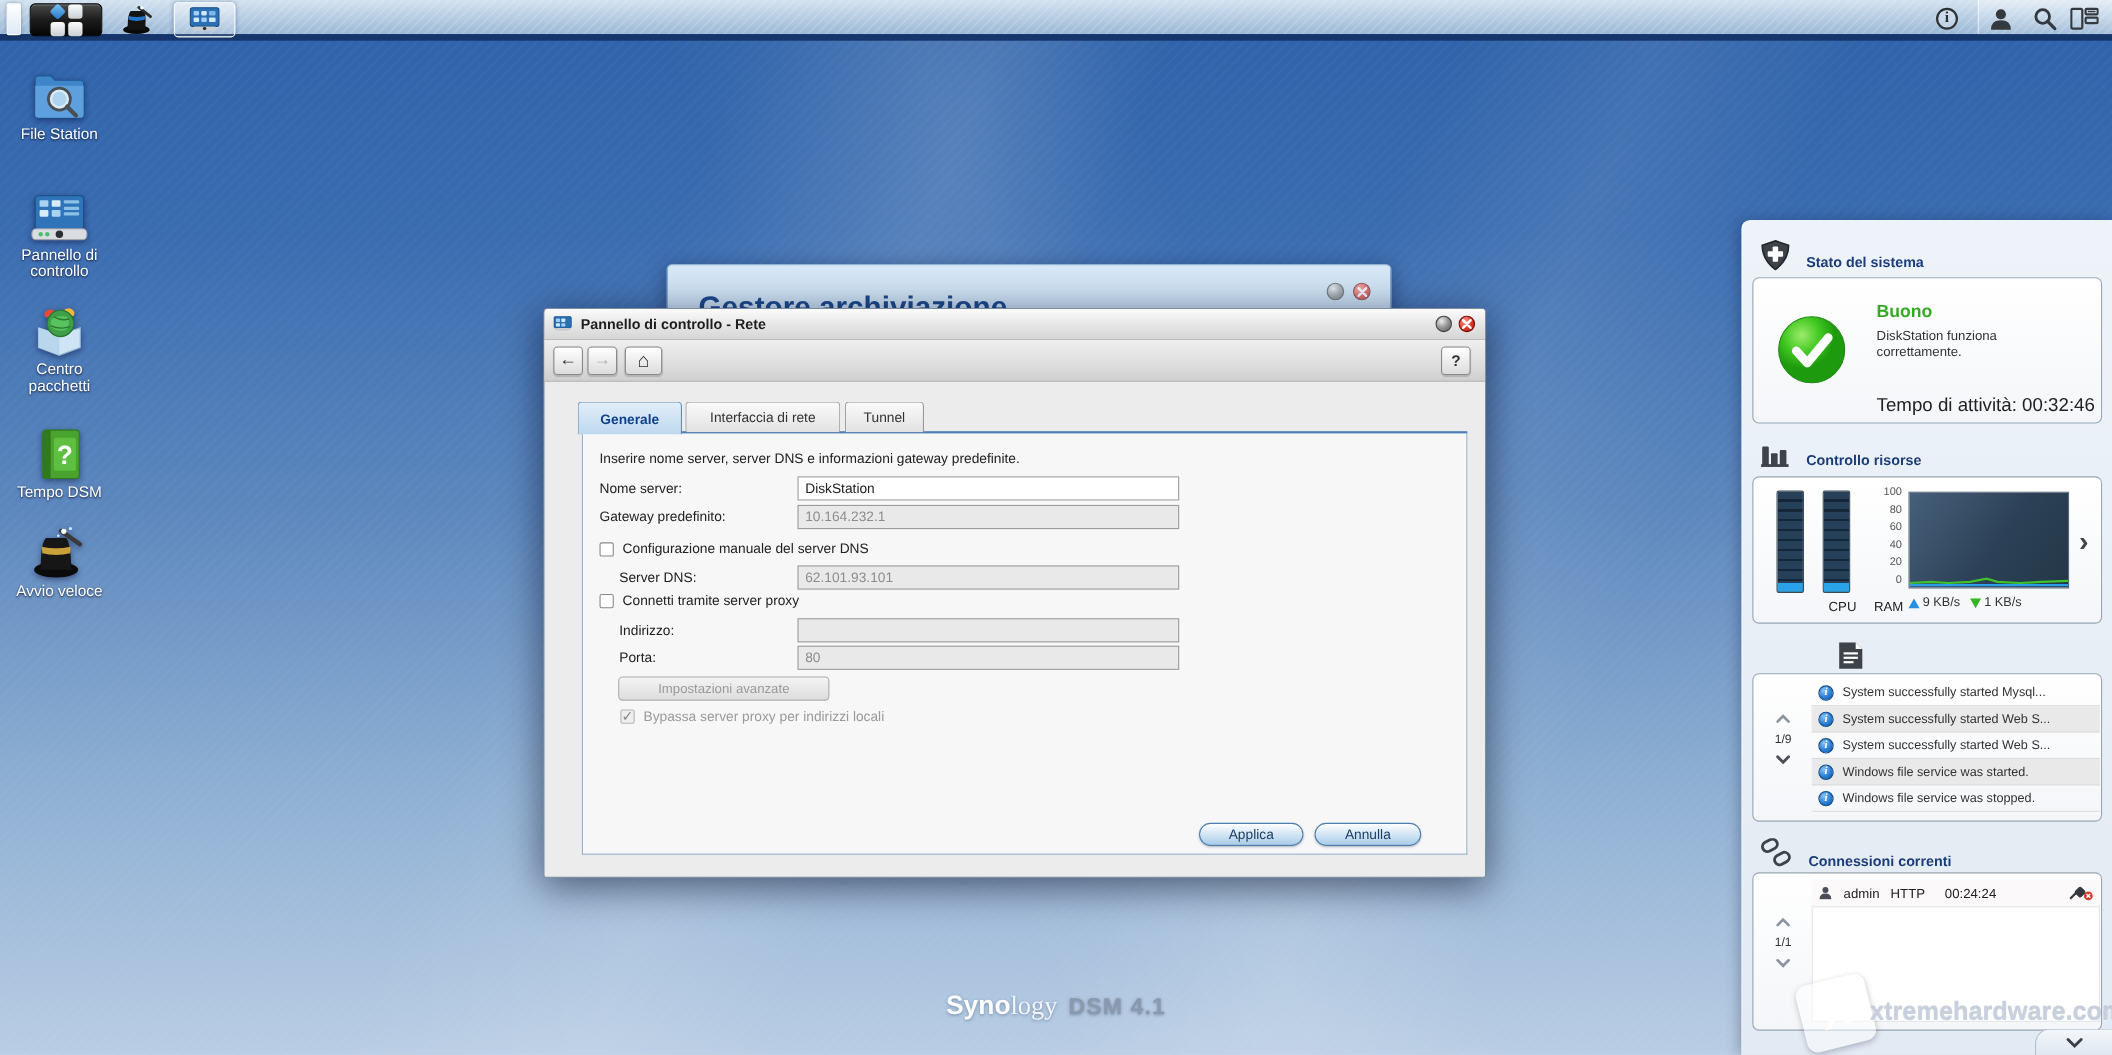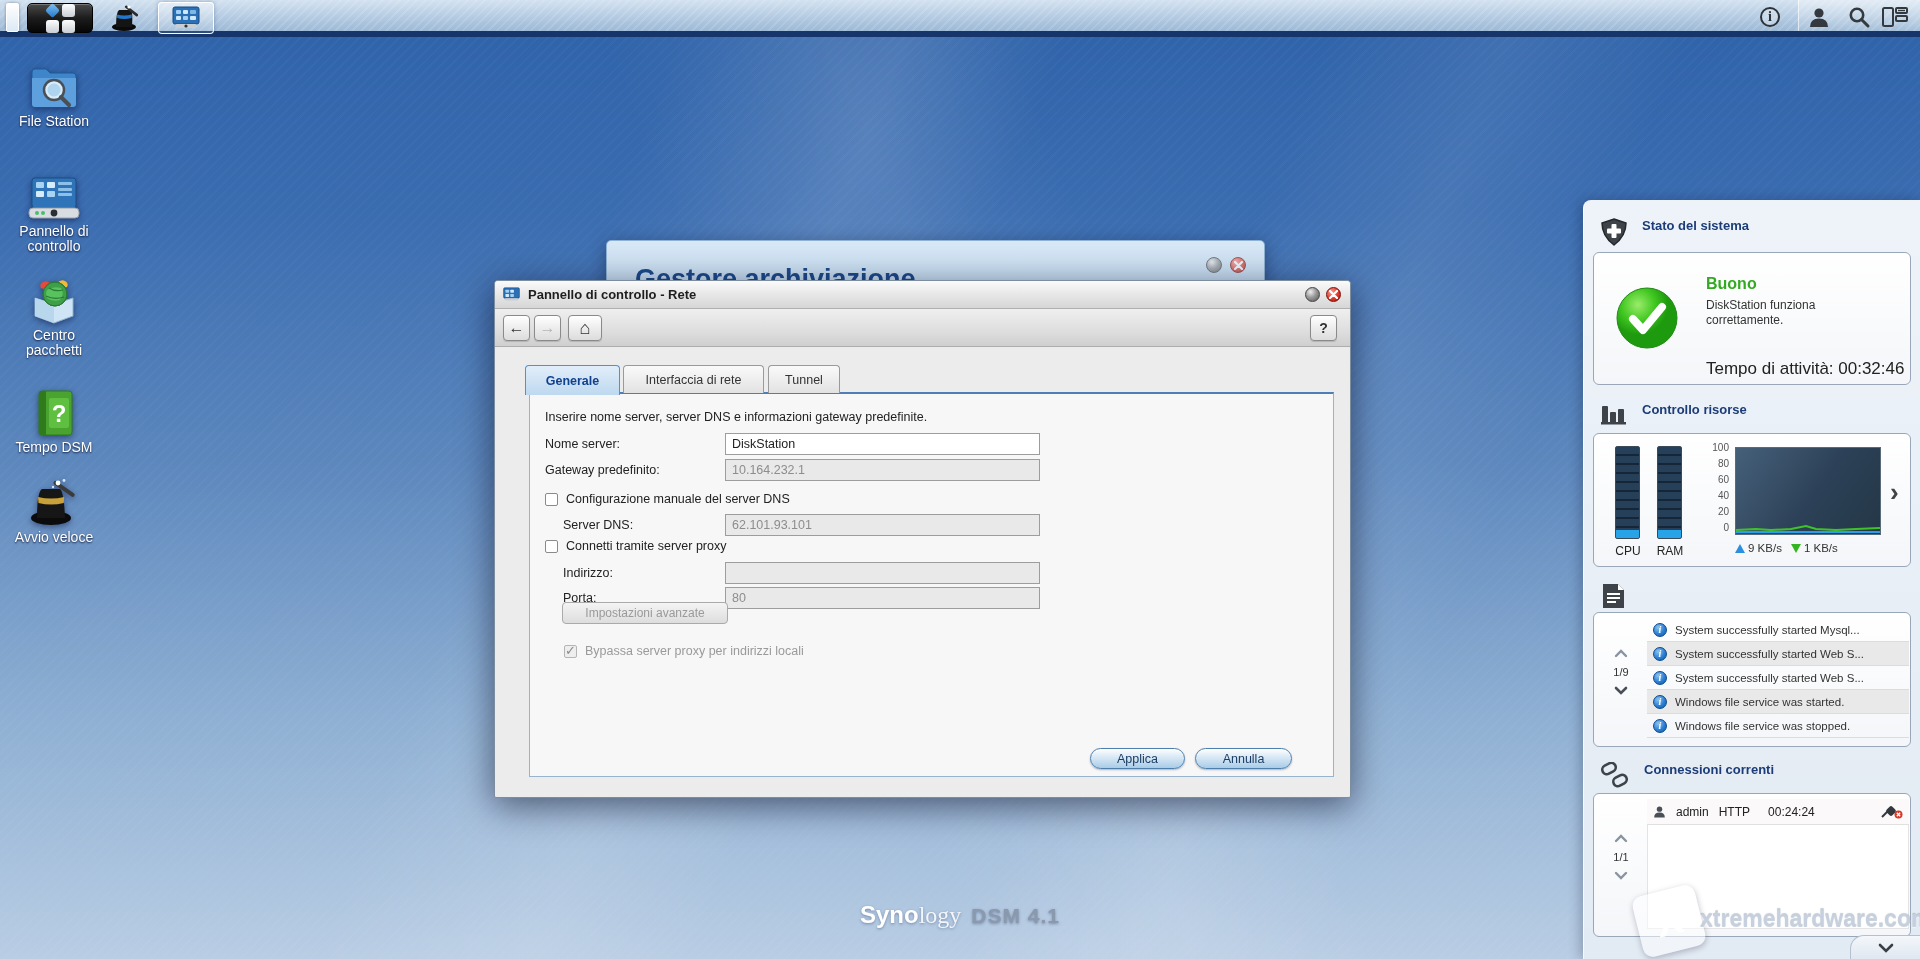--- a/index.html
+++ b/index.html
@@ -67,56 +67,56 @@
   .tab { position:absolute; top:84px; height:28px; border:1px solid #9a9a9a; border-bottom:none; border-radius:4px 4px 0 0;
     background:linear-gradient(to bottom,#fafafa,#e2e2e2); display:flex; align-items:center; justify-content:center;
     font-size:12.5px; color:#333; cursor:pointer; z-index:3; }
   .tab.active { background:linear-gradient(to bottom,#e2eefa 0%,#bdd8ef 100%); border-color:#5b8fc0;
     color:#10418e; font-weight:bold; height:30px; z-index:4;text-align:right; }
   .cp-panel { position:absolute; left:34px; top:111px; width:805px; height:385px; background:#f7f7f7;
     border:1px solid #98b3cd; border-top:2px solid #4e7eb6; }
   .p-abs { position:absolute; }
   .desc { font-size:12.5px; color:#222; }
   .flabel { font-size:12.5px; color:#222; }
-  .txt { position:absolute; width:315px; height:22px; border:1px solid #9d9d9d; background:#fff; font-family:inherit;
+  .txt { position:absolute; width:347px; height:22px; border:1px solid #9d9d9d; background:#fff; font-family:inherit;
     font-size:12.5px; color:#222; padding:0 6px; }
   .txt:disabled, .txt.off { background:#e9e9e9; color:#8d8d8d; }
   .cb { position:absolute; width:13px; height:13px; border:1px solid #8a8a8a; background:#fff; border-radius:2px; }
   .cb.disabled { border-color:#b5b5b5; background:#eee; }
   .cb.checked::after { content:"✓"; position:absolute; left:0px; top:-3px; font-size:13px; font-weight:bold; color:#8a8a8a; }
   .adv-btn { position:absolute; height:22px; border:1px solid #aaa; border-radius:4px; background:linear-gradient(to bottom,#f4f4f4,#ddd);
     color:#9a9a9a; font-size:12px; display:flex; align-items:center; justify-content:center; }
   .pill-btn { position:absolute; height:21px; border:1px solid #4d7fae; border-radius:11px;
     background:linear-gradient(to bottom,#fdfeff 0%,#d7e8f5 45%,#a9cce8 100%);
     color:#1c3e66; font-size:12.5px; display:flex; align-items:center; justify-content:center; cursor:pointer;
     box-shadow:inset 0 1px 0 #fff, 0 1px 2px rgba(0,30,70,.3); }
 
   
   .sidebar { position:absolute; left:1583px; top:200px; width:337px; height:759px; z-index:15;
     background:linear-gradient(to bottom,#eef3f9 0%,#e2eaf3 100%); border-radius:8px 0 0 0;
     border-left:1px solid rgba(255,255,255,.7); box-shadow:-3px 0 12px rgba(0,10,40,.25); }
-  .w-header { position:absolute; display:flex; align-items:flex-start; gap:14px; }
+  .w-header { position:absolute; display:flex; align-items:flex-end; gap:14px; }
   .w-header .w-title { font-size:13px; font-weight:bold; color:#1b3c78; }
   .w-box { position:absolute; left:9px; width:318px; background:linear-gradient(to bottom,#ffffff 0%,#f4f6f9 100%);
     border:1px solid #9aa7b8; border-radius:6px; box-shadow:inset 0 1px 0 #fff; }
   .pager { position:absolute; left:10px; width:34px; text-align:center; color:#333; }
   .pager .pg-num { font-size:11px; color:#333; }
   .pg-arrow { cursor:pointer; display:block; margin:0 auto; }
   .logrow { position:absolute; left:53px; width:262px; height:24px; display:flex; align-items:center; gap:8px;
     border-bottom:1px solid #dcdcdc; padding-left:6px; }
   .logrow.alt { background:#e9e9e9; }
   .logrow .logtxt { font-size:11.5px; color:#333; white-space:nowrap; overflow:hidden; text-overflow:ellipsis; }
   .info-dot { width:14px; height:14px; min-width:14px; border-radius:50%;
     background:radial-gradient(circle at 35% 30%, #8cc4f0 0%, #2a7fd4 55%, #1156a0 100%); border:1px solid #0d4a8c;
     color:#fff; font-size:10px; font-weight:bold; font-family:"Liberation Serif",serif; font-style:italic;
     display:flex; align-items:center; justify-content:center; }
   .gauge { position:absolute; width:25px; height:93px; border:1px solid #3a4a58; border-radius:2px;
     background:repeating-linear-gradient(to bottom, #27405a 0 7px, #152638 7px 9px); overflow:hidden; }
   .gauge .gfill { position:absolute; bottom:0; left:0; right:0; background:#29a3e8; }
-  .glabel { position:absolute; width:40px; text-align:center; font-size:12px; color:#222; }
+  .glabel { position:absolute; width:40px; text-align:center; font-size:12px; color:#222;margin-left:47px; }
   .axis-lbl { position:absolute; width:32px; text-align:right; font-size:10px; color:#555; }
   .netgraph { position:absolute; border:1px solid #5a6a78; background:linear-gradient(125deg,#46607a 0%,#2c4157 55%,#243747 100%); }
   .net-legend { position:absolute; font-size:11.5px; color:#333; display:flex; align-items:center; gap:3px; }
   .tri-up { width:0; height:0; border-left:5px solid transparent; border-right:5px solid transparent; border-bottom:9px solid #2a8fe0; }
   .tri-down { width:0; height:0; border-left:5px solid transparent; border-right:5px solid transparent; border-top:9px solid #35b520; }
   .more-chevron { position:absolute; font-size:26px; color:#444; font-weight:bold; cursor:pointer; line-height:20px;}
   .conn-head { position:absolute; left:53px; width:262px; height:26px; display:flex; align-items:center; gap:10px;
     font-size:12px; color:#222; padding-left:6px; background:#fbf9f9; border-bottom:1px solid #e0e0e0; }
   .conn-list { position:absolute; left:53px; width:262px; background:#fff; border:1px solid #e4e4e4; border-top:none; }
   .collapse-tab { position:absolute; right:0; bottom:0; width:70px; height:24px; background:linear-gradient(to bottom,#f4f7fb,#dfe7f0);
@@ -345,21 +345,21 @@
 
       <div class="cb" style="left:15px; top:146px;"></div>
       <div class="p-abs flabel" style="left:36px; top:145px;">Connetti tramite server proxy</div>
 
       <div class="p-abs flabel" style="left:33px; top:172px;">Indirizzo:</div>
       <input class="txt off" style="left: 195px; top: 168px;" disabled="" value="">
 
       <div class="p-abs flabel" style="left:33px; top:197px;">Porta:</div>
       <input class="txt off" style="left: 195px; top: 193px;" disabled="" value="80">
 
-      <div class="adv-btn" style="left:32px; top:208px; width:166px;">
+      <div class="adv-btn" style="left:32px; top:221px; width:192px;">
         <span>Impostazioni avanzate</span>
       </div>
 
       <div class="cb disabled checked" style="left:34px; top:251px;"></div>
       <div class="p-abs flabel" style="left:55px; top:250px; color:#9a9a9a;">Bypassa server proxy per indirizzi locali</div>
 
       <div class="pill-btn" style="left:560px; top:354px; width:95px;">
         <span>Applica</span>
       </div>
       <div class="pill-btn" style="left:665px; top:354px; width:97px;">

